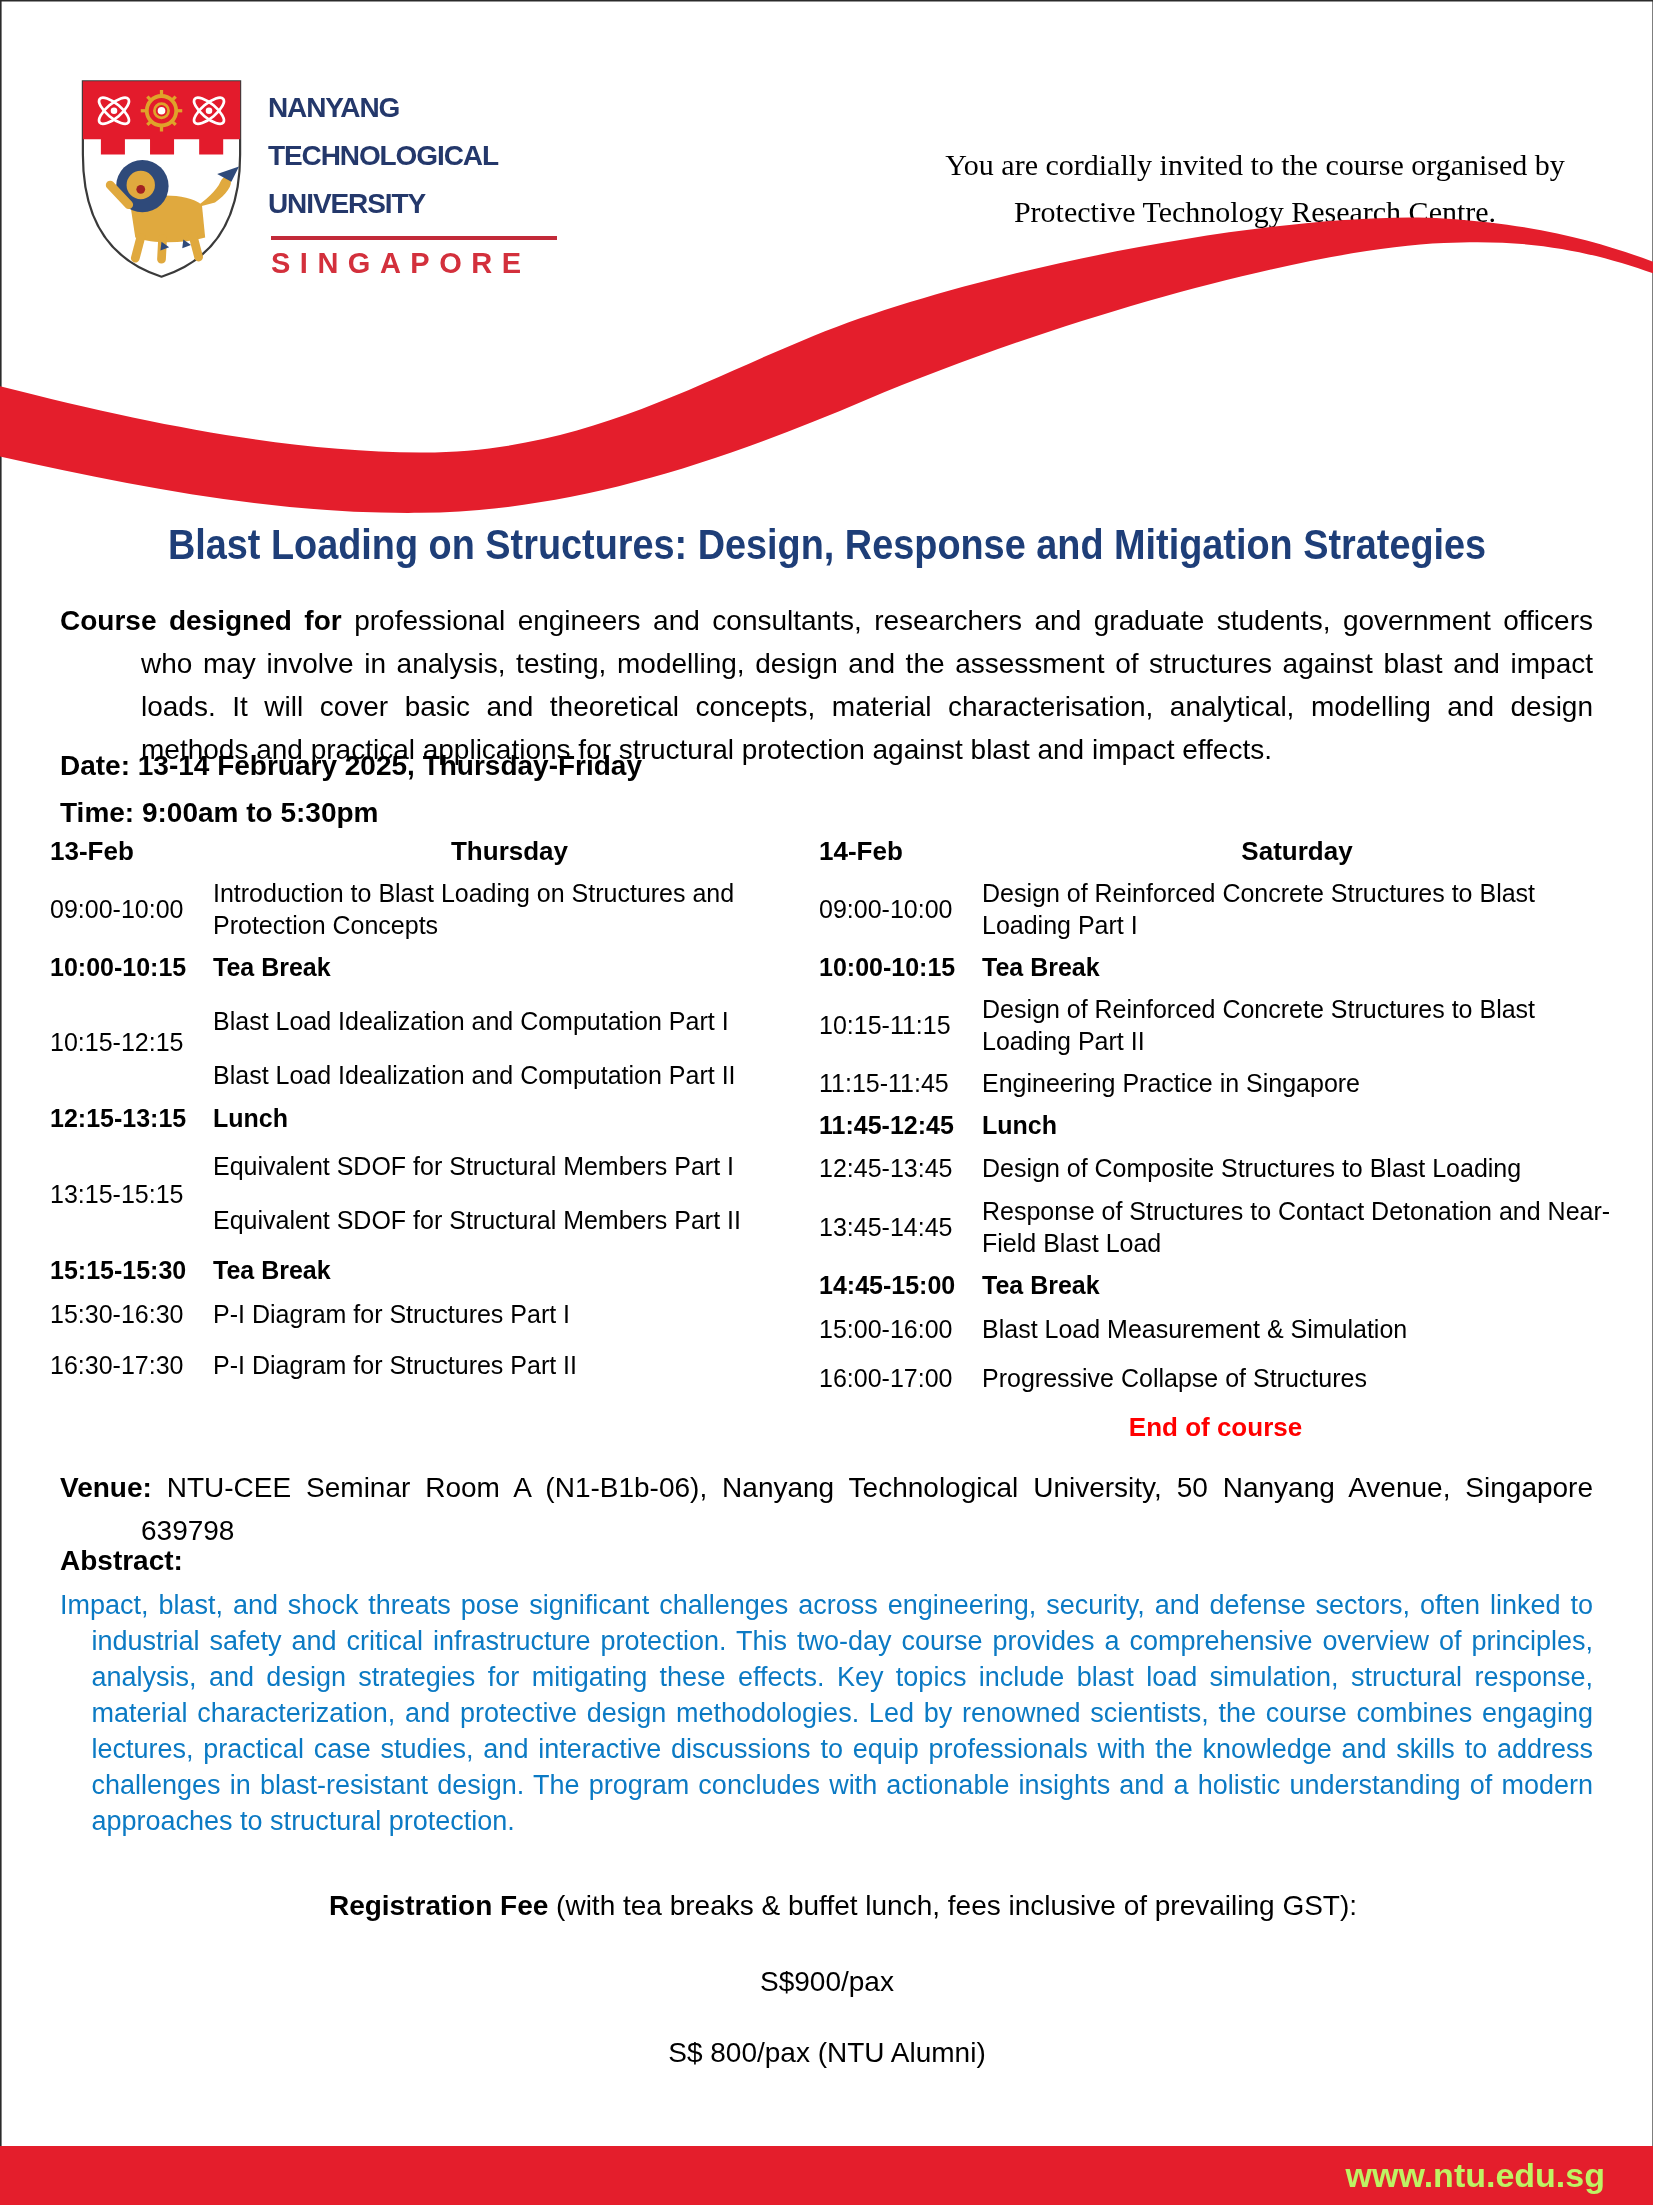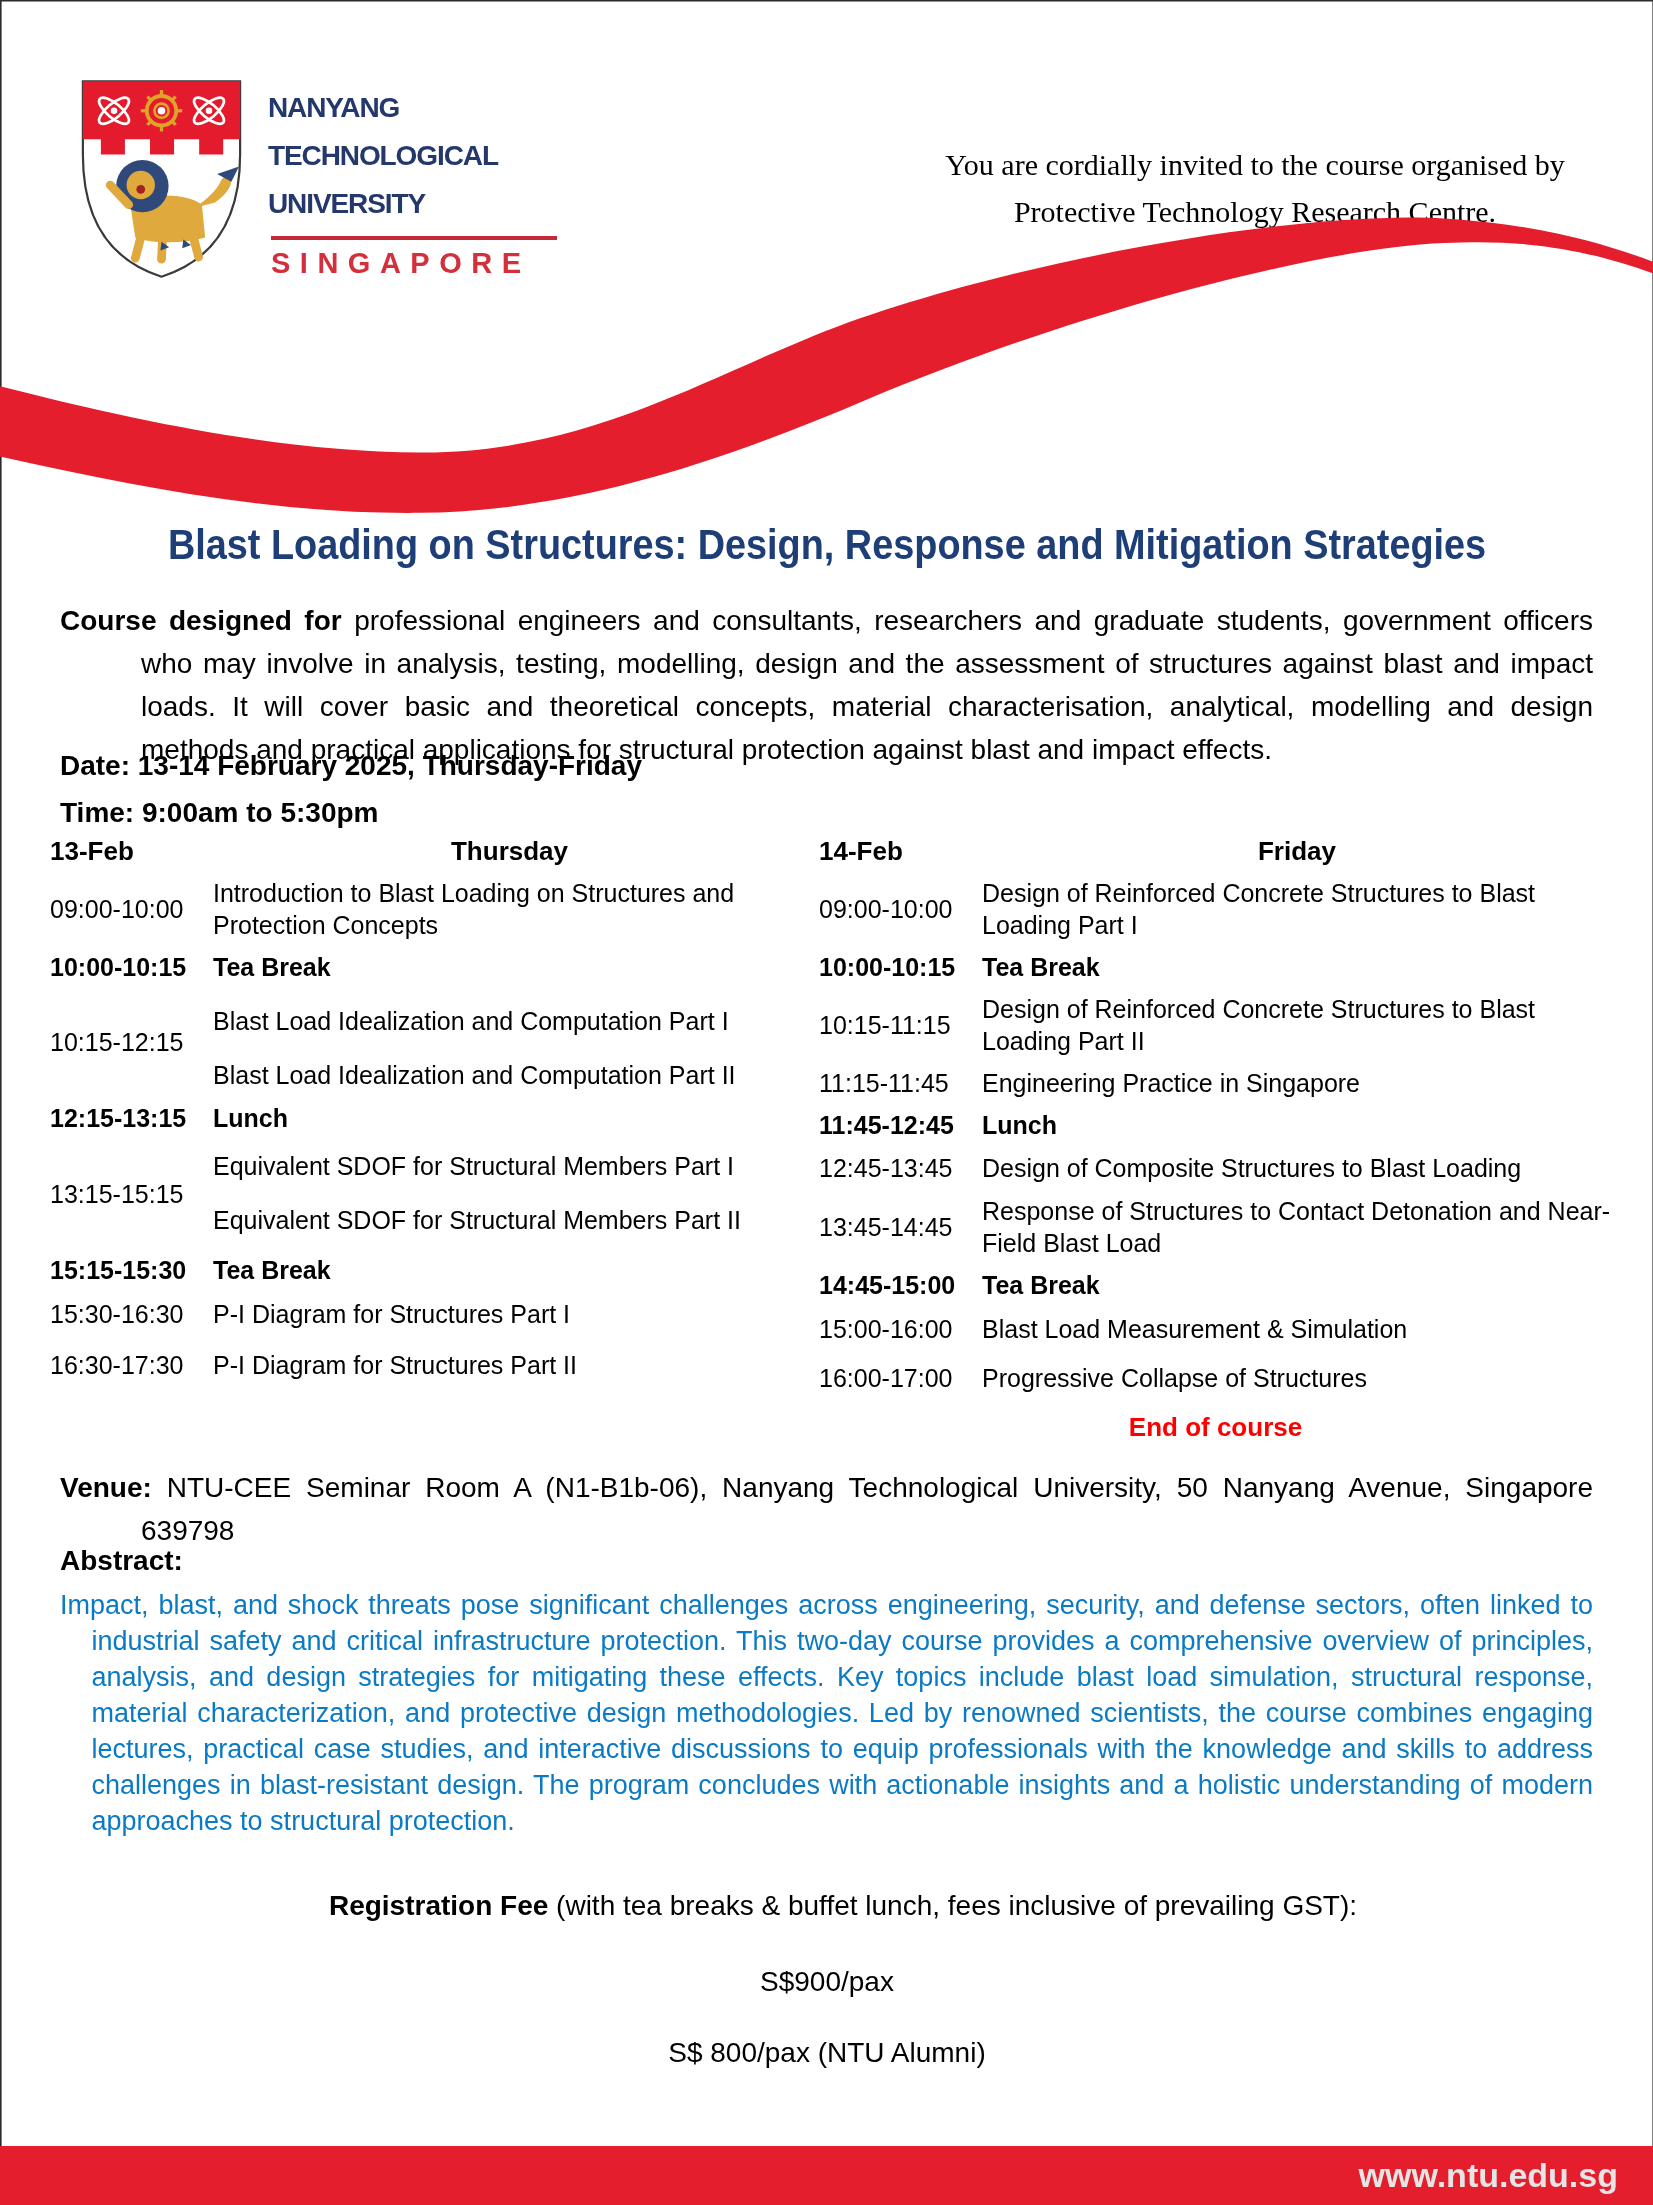--- a/index.html
+++ b/index.html
@@ -54,21 +54,21 @@
   .abstract-label{position:absolute;left:60px;top:1545px;font-size:28px;font-weight:bold;}
   .abstract{position:absolute;left:60px;top:1587px;width:1533px;color:#0B7AC4;font-size:27px;
     line-height:36px;text-align:justify;padding-left:31.5px;text-indent:-31.5px;box-sizing:border-box;}
   .regfee{position:absolute;left:0;top:1890px;width:1654px;text-align:center;font-size:28px;padding-left:16px;}
   .price1{position:absolute;left:0;top:1966px;width:1654px;text-align:center;font-size:28px;}
   .price2{position:absolute;left:0;top:2037px;width:1654px;text-align:center;font-size:28px;}
   .reg-link{position:absolute;left:0;top:2103px;width:1654px;text-align:center;font-size:28px;
     font-weight:bold;color:#FF0000;cursor:pointer;}
   .footer-bar{position:absolute;left:0;top:2146px;width:1654px;height:59px;background:#E41E2C;
     display:flex;align-items:center;justify-content:flex-end;}
-  .footer-url{color:#e5e5e5;font-size:34px;font-weight:bold;padding-right:36px;}
+  .footer-url{color:#bef264;font-size:34px;font-weight:bold;padding-right:49px;}
 </style>
 </head>
 <body>
 
 <div class="page">
 
   <div class="logo-wrap">
     <svg class="shield-svg" width="165" height="202" viewBox="0 0 300 370">
       <path d="M6,6 H294 V140 C294,252 250,332 150,364 C50,332 6,252 6,140 Z" fill="#ffffff" stroke="#3a3a3a" stroke-width="4"></path>
       <path d="M6,6 H294 V112 H263 V140 H219 V112 H173 V140 H129 V112 H83 V140 H39 V112 H6 Z" fill="#E31B2C"></path>
@@ -193,21 +193,21 @@
     </table>
 
   <table class="sched sched-right">
     <colgroup>
         <col class="c-time">
         <col>
       </colgroup>
     <tbody>
         <tr class="h-head">
       <th class="h-date">14-Feb</th>
-      <th class="h-day">Friday</th>
+      <th class="h-day">Saturday</th>
     </tr>
     <tr class="h140">
       <td class="time">09:00-10:00</td>
       <td class="topic">Design of Reinforced Concrete Structures to Blast Loading Part I</td>
     </tr>
     <tr class="bold h80">
       <td class="time">10:00-10:15</td>
       <td class="topic">Tea Break</td>
     </tr>
     <tr class="h140">

